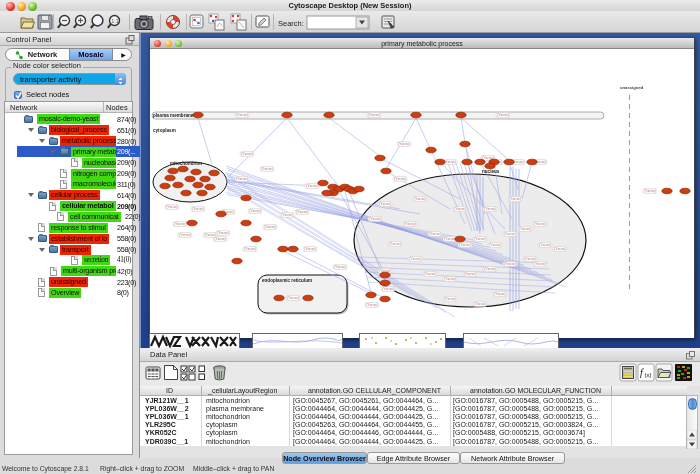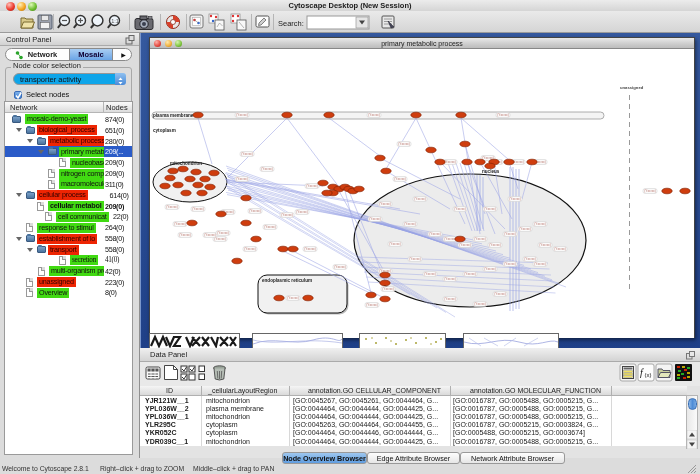--- a/index.html
+++ b/index.html
@@ -19,21 +19,21 @@
 #cptabs .seg{position:absolute;top:0;height:13px;line-height:12px;text-align:center;}
 #mosaicseg{left:63px;width:44px;background:linear-gradient(#a9cdf2,#5f9de4);font-weight:bold;color:#103;border-left:1px solid #8a8a8a;border-right:1px solid #8a8a8a;}
 #groupbox{left:5px;top:34px;width:127px;height:37px;border:1px solid #a8a8a8;border-radius:3px;}
 #gbtitle{left:11px;top:28px;font-size:7.5px;color:#222;background:#dcdcdc;padding:0 2px;}
 #combo{left:13px;top:40px;width:113px;height:12px;background:#0ea5e9;border:1px solid #969696;border-radius:6px;font-size:7.5px;color:#111;line-height:11px;padding-left:6px;}
 #combostep{left:115px;top:40px;width:11px;height:12px;border-radius:0 3px 3px 0;background:linear-gradient(#8fc0f0,#4a8ad8);}
 #checkbox{left:14px;top:58px;width:8px;height:8px;border-radius:2px;background:linear-gradient(#7fb2ea,#3f7fd0);border:1px solid #3a6db8;}
 #cbLabel{left:26px;top:57px;font-size:7.5px;color:#111;}
 #treebox{left:4px;top:68px;width:129px;height:354px;background:#fff;border:1px solid #9a9a9a;}
 #treehead{left:0;top:0;width:127px;height:11px;background:linear-gradient(#fafafa,#dcdcdc);border-bottom:1px solid #b5b5b5;font-size:7.5px;color:#222;}
-.trow{position:absolute;left:0;width:127px;height:10.9px;font-size:7.2px;letter-spacing:-0.2px;}
+.trow{position:absolute;left:12px;width:127px;height:10.9px;font-size:7.2px;letter-spacing:-0.2px;}
 .trow .lbl{position:absolute;top:0.5px;height:10px;line-height:10px;padding:0 2px;color:#111;white-space:nowrap;overflow:hidden;}
 .trow .cnt{position:absolute;left:100px;top:1px;width:28px;color:#111;font-size:7.2px;letter-spacing:-0.3px;}
 .g{background:#41da12;}
 .r{background:#ee2503;color:#300 !important;}
 .tri{position:absolute;top:3.5px;width:0;height:0;border-left:3px solid transparent;border-right:3px solid transparent;border-top:4px solid #666;}
 .fold{position:absolute;top:2px;width:9px;height:7px;background:linear-gradient(#7aa0c8,#4a739e);border:1px solid #3a5a80;border-radius:1px;}
 .fold:before{content:"";position:absolute;left:0;top:-2px;width:4px;height:2px;background:#4a739e;border-radius:1px 1px 0 0;}
 .file{position:absolute;top:1px;width:7px;height:9px;background:#fff;border:1px solid #999;}
 .file:before{content:"";position:absolute;right:-1px;top:-1px;width:3px;height:3px;background:#dcdcdc;border-left:1px solid #999;border-bottom:1px solid #999;}
 
@@ -250,21 +250,21 @@
           <div class="trow" style="top:66.0px;">
             <div class="file" style="left:43px"></div>
             <span class="lbl g" style="left:54px;max-width:45px">nitrogen compo</span>
             <span class="cnt" style="">209(0)</span>
           </div>
           <div class="trow" style="top:76.9px;">
             <div class="file" style="left:43px"></div>
             <span class="lbl g" style="left:54px;max-width:45px">macromolecule</span>
             <span class="cnt" style="">311(0)</span>
           </div>
-          <div class="trow" style="top:87.8px;text-align:center;">
+          <div class="trow" style="top:87.8px;">
             <div class="tri" style="left:11px"></div>
             <div class="fold" style="left:21px"></div>
             <span class="lbl r" style="left:32px;max-width:67px">cellular process</span>
             <span class="cnt" style="">614(0)</span>
           </div>
           <div class="trow" style="top:98.6px;font-weight:bold;">
             <div class="file" style="left:32px"></div>
             <span class="lbl g" style="left:43px;max-width:56px">cellular metabol</span>
             <span class="cnt" style="">209(0)</span>
           </div>

